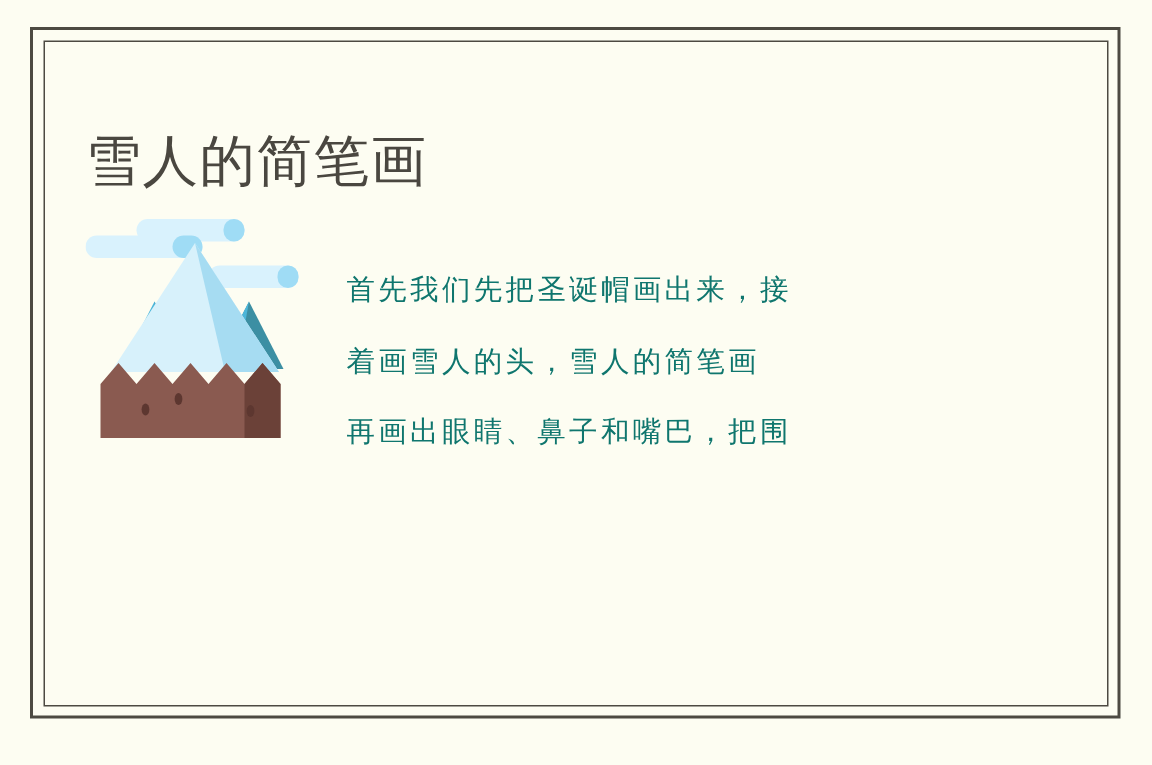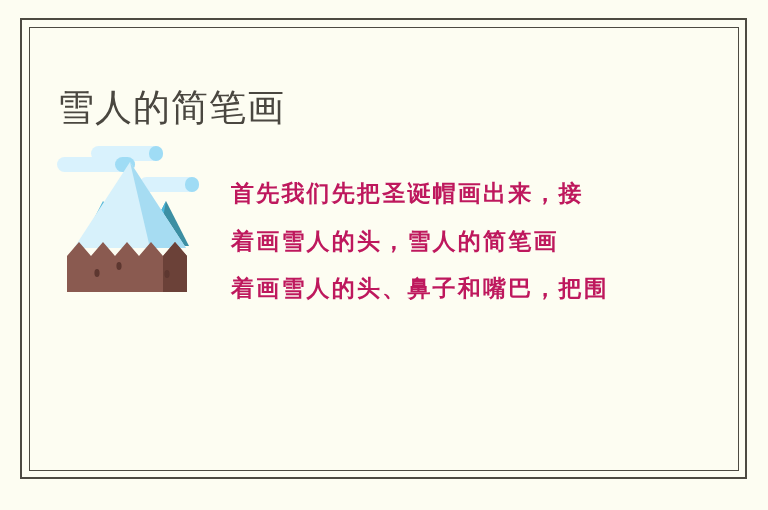--- a/index.html
+++ b/index.html
@@ -69,26 +69,25 @@
     width: 146px;
     height: 150px;
   }
 
   
   .body-text {
     position: absolute;
     left: 231px;
     top: 170px;
     width: 420px;
-    color: #be185d;
-    font-size: 23px;
+    color: #0f766e;
+    font-size: 19px;
     line-height: 47.5px;
     letter-spacing: 2.2px;
     font-family: "DejaVu Sans", "Liberation Sans", sans-serif;
-    font-weight: bold;
   }
   .body-text .ln {
     display: block;
     white-space: nowrap;
   }
 </style>
 </head>
 <body>
 
 <div class="page">
@@ -131,16 +130,16 @@
         <ellipse cx="40" cy="129" rx="2.6" ry="4" fill="#5d3730"></ellipse>
         <ellipse cx="62" cy="122" rx="2.6" ry="4" fill="#5d3730"></ellipse>
         <ellipse cx="110" cy="130" rx="2.6" ry="4" fill="#5d3730"></ellipse>
       </g>
     </svg>
   </div>
 
   <div class="body-text">
     <span class="ln">首先我们先把圣诞帽画出来，接</span>
     <span class="ln">着画雪人的头，雪人的简笔画</span>
-    <span class="ln">着画雪人的头、鼻子和嘴巴，把围</span>
+    <span class="ln">再画出眼睛、鼻子和嘴巴，把围</span>
   </div>
 
 </div>
 
 </body></html>

